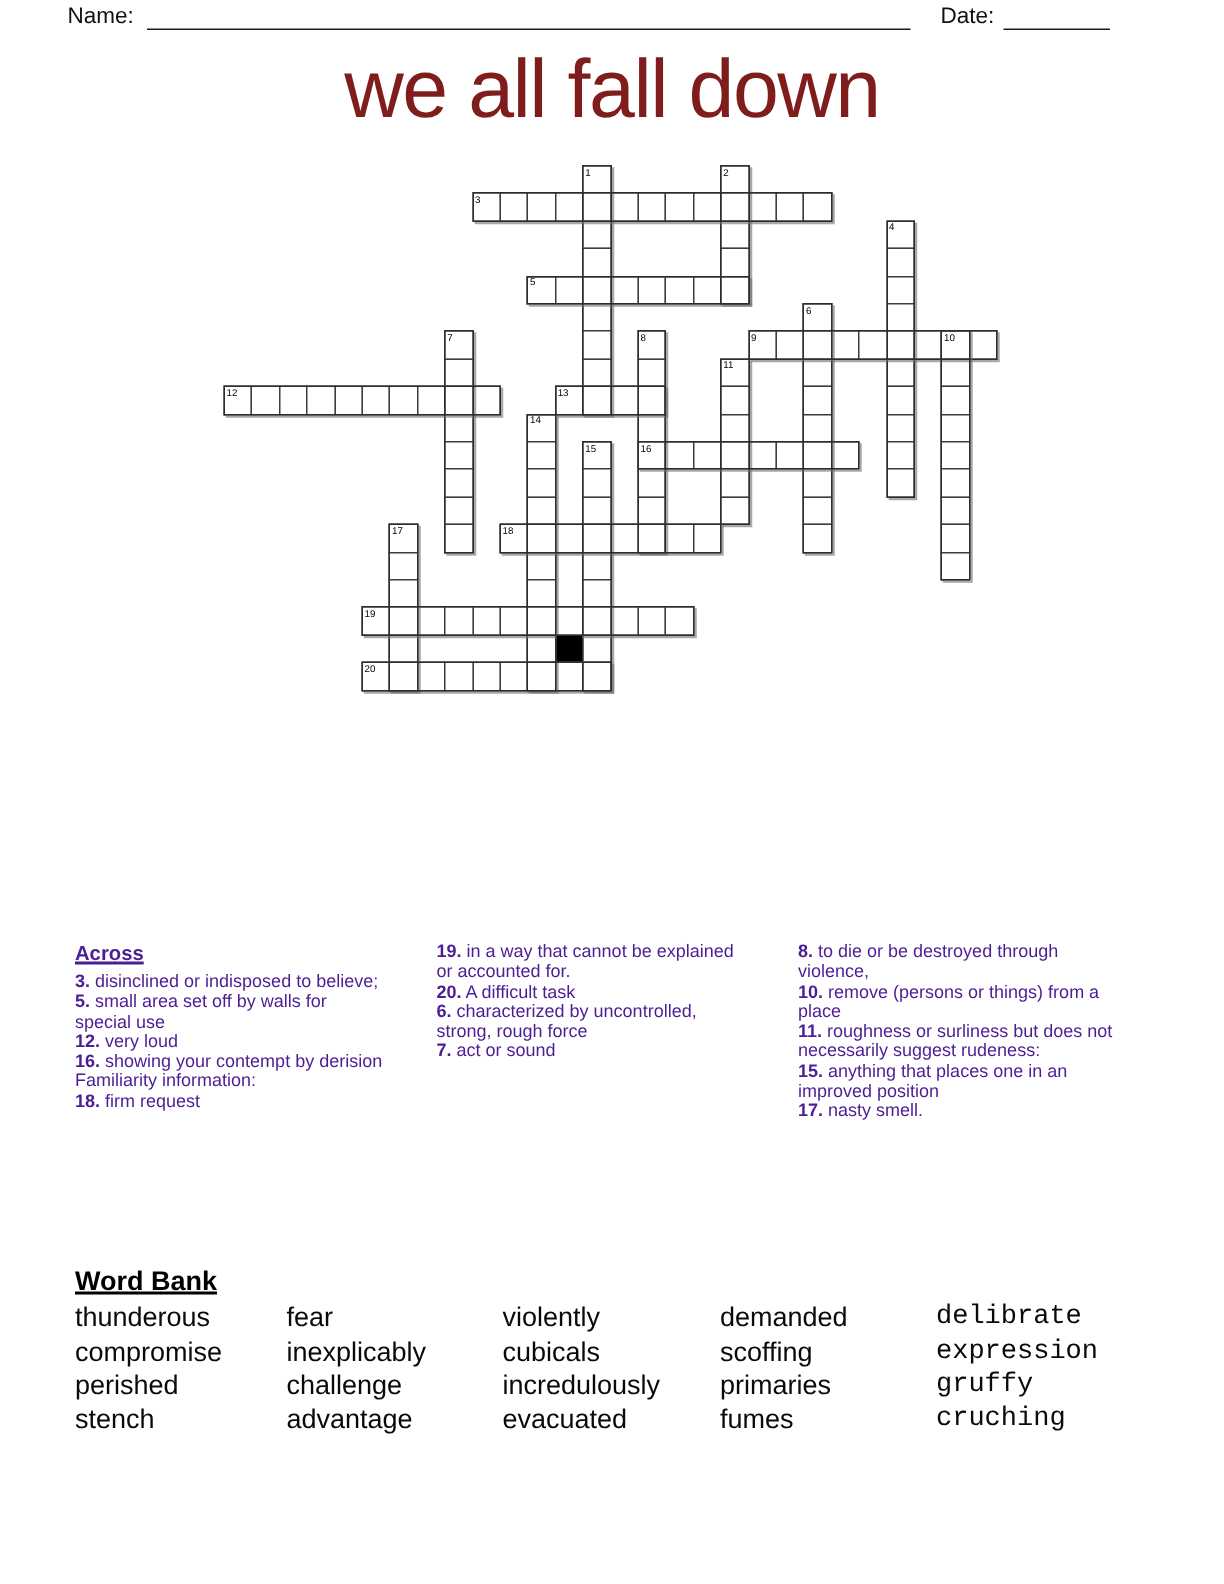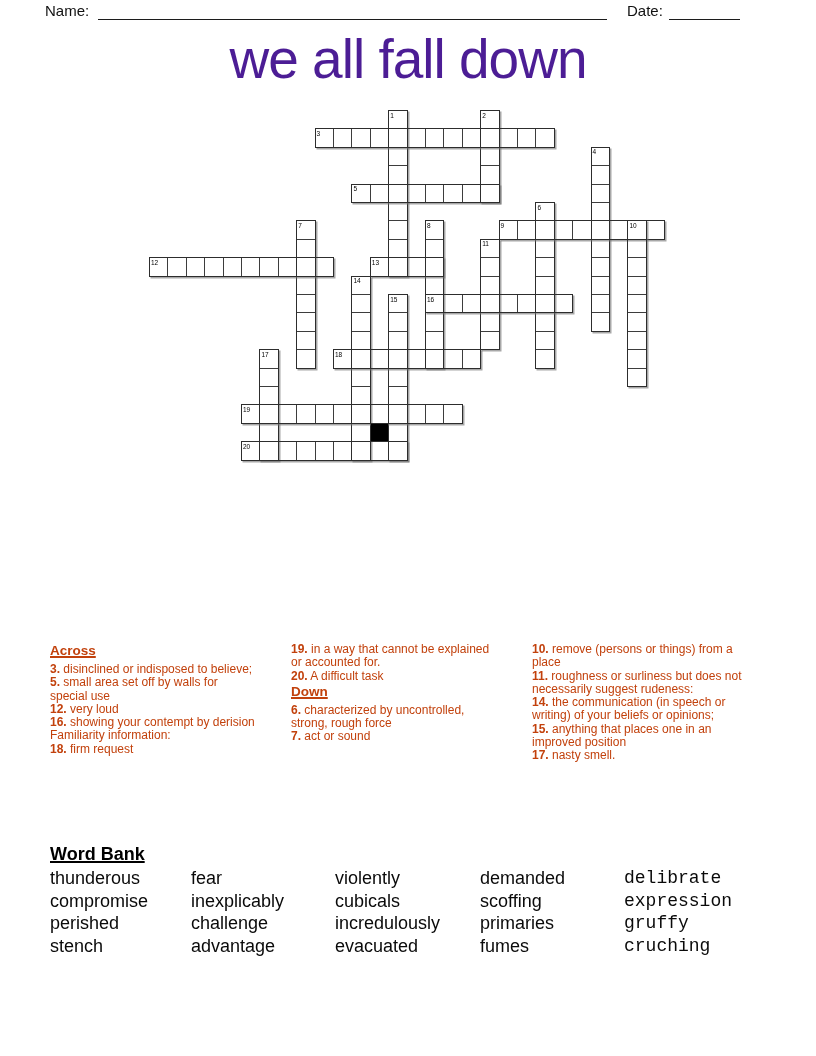--- a/index.html
+++ b/index.html
@@ -18,21 +18,21 @@
   #date-label{left:627px;}
   .hdr-line{position:absolute;top:4px;height:15px;border-bottom:1.6px solid #1c1c1c;}
   #name-line{left:98px;width:509px;}
   #date-line{left:669px;width:71px;}
   
   #puzzle-title{
     position:absolute;top:31px;left:0;width:100%;
     text-align:center;
     font-size:55px;line-height:56px;
     letter-spacing:-1px;
-    color:#4c1d95;
+    color:#7f1d1d;
     font-weight:400;
   }
   
   #grid-layer{position:absolute;left:0;top:0;width:816px;height:620px;}
   .cell{
     position:absolute;box-sizing:border-box;
     background:#fff;border:1px solid #3d3d3d;
   }
   .word-outline{
     position:absolute;box-sizing:border-box;
@@ -41,21 +41,21 @@
     pointer-events:none;background:transparent;
   }
   .cell-num{
     position:absolute;
     font-size:6.5px;line-height:7px;
     padding:1.5px 0 0 2px;color:#000;
     pointer-events:none;
   }
   .black-cell{position:absolute;background:#000;}
   
-  .clue-col{position:absolute;font-size:12px;line-height:13.3px;color:#c2410c;margin-top:15px;}
+  .clue-col{position:absolute;font-size:12px;line-height:13.3px;color:#4c1d95;}
   #clue-col-0{left:50px;top:627px;width:245px;}
   #clue-col-1{left:291px;top:628px;width:245px;}
   #clue-col-2{left:532px;top:628px;width:250px;}
   .clue{white-space:nowrap;}
   .clue b{font-weight:700;}
   .clue-header{
     font-size:13.5px;font-weight:700;line-height:15px;
     text-decoration:underline;
     text-decoration-thickness:1.5px;
     margin:1px 0 5px 0;
@@ -276,28 +276,27 @@
       <div class="clue-header">Across</div>
       <div class="clue"><b>3.</b> disinclined or indisposed to believe;</div>
       <div class="clue"><b>5.</b> small area set off by walls for<br>special use</div>
       <div class="clue"><b>12.</b> very loud</div>
       <div class="clue"><b>16.</b> showing your contempt by derision<br>Familiarity information:</div>
       <div class="clue"><b>18.</b> firm request</div>
     </div>
   <div class="clue-col" id="clue-col-1">
       <div class="clue"><b>19.</b> in a way that cannot be explained<br>or accounted for.</div>
       <div class="clue"><b>20.</b> A difficult task</div>
-      <div class="clue-header">Down</div>
       <div class="clue"><b>6.</b> characterized by uncontrolled,<br>strong, rough force</div>
       <div class="clue"><b>7.</b> act or sound</div>
     </div>
   <div class="clue-col" id="clue-col-2">
+      <div class="clue"><b>8.</b> to die or be destroyed through<br>violence,</div>
       <div class="clue"><b>10.</b> remove (persons or things) from a<br>place</div>
       <div class="clue"><b>11.</b> roughness or surliness but does not<br>necessarily suggest rudeness:</div>
-      <div class="clue"><b>14.</b> the communication (in speech or<br>writing) of your beliefs or opinions;</div>
       <div class="clue"><b>15.</b> anything that places one in an<br>improved position</div>
       <div class="clue"><b>17.</b> nasty smell.</div>
     </div>
 
   <div id="word-bank-header">Word Bank</div>
   <div id="word-bank">
       <div class="wb-col" style="left: 50px;">
         <div>thunderous</div>
         <div>compromise</div>
         <div>perished</div>

